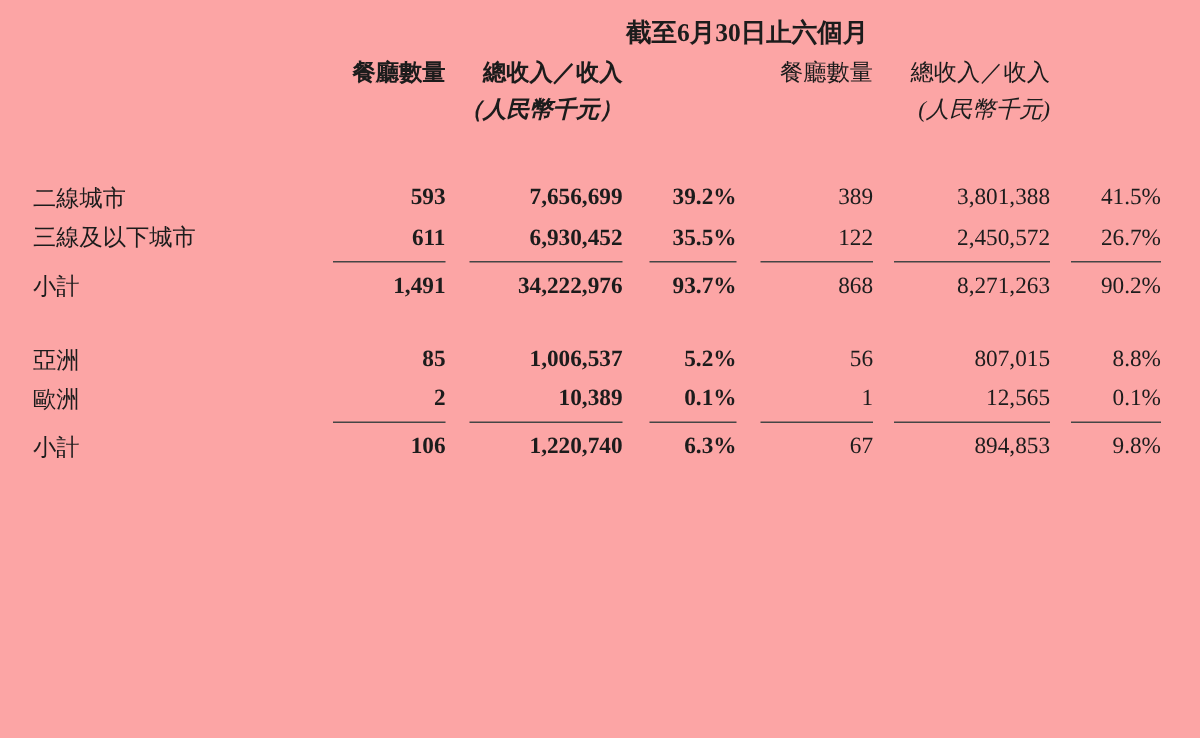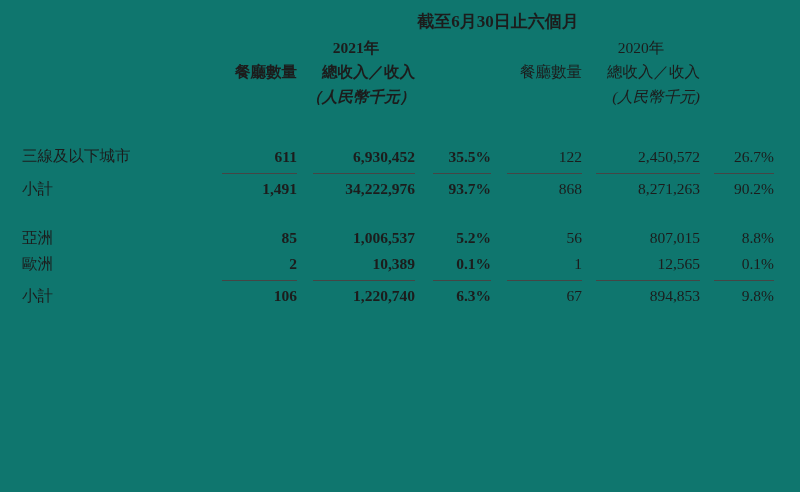--- a/index.html
+++ b/index.html
@@ -1,19 +1,19 @@
 <!DOCTYPE html>
 <html><head>
 <meta charset="utf-8">
 <style>
   html,body{margin:0;padding:0;background:#ffffff;}
   .page{
     position:relative;
     width:800px;height:492px;
-    background:#0f766e;
+    background:#fca5a5;
     font-family:"Liberation Serif","DejaVu Serif",serif;
     color:#1c1c1c;
     overflow:hidden;
   }
   .title{
     position:absolute;top:10px;left:222px;width:552px;
     text-align:center;font-size:17px;font-weight:bold;
   }
   table.fin{
     position:absolute;top:36px;left:22px;
@@ -49,29 +49,20 @@
       <col style="width:200px">
         <col style="width:75px">
         <col style="width:118px">
         <col style="width:76px">
       <col style="width:91px">
         <col style="width:118px">
         <col style="width:74px">
     </colgroup>
 
     <tbody>
-        <tr class="h1">
-      <td></td>
-      <td></td>
-      <td class="ctr bold">2021年</td>
-      <td></td>
-      <td></td>
-      <td class="ctr">2020年</td>
-      <td></td>
-    </tr>
 
     <tr class="h2">
       <td></td>
       <td class="num bold">餐廳數量</td>
       <td class="num bold">總收入／收入</td>
       <td></td>
       <td class="num">餐廳數量</td>
       <td class="num">總收入／收入</td>
       <td></td>
     </tr>
@@ -85,20 +76,29 @@
       <td class="num ital">(人民幣千元)</td>
       <td></td>
     </tr>
 
     <tr class="sp1">
           <td colspan="7"></td>
         </tr>
 
 
 
+    <tr class="dr">
+      <td>二線城市</td>
+      <td class="num bold">593</td>
+      <td class="num bold">7,656,699</td>
+      <td class="num bold">39.2%</td>
+      <td class="num">389</td>
+      <td class="num">3,801,388</td>
+      <td class="num">41.5%</td>
+    </tr>
 
     <tr class="dr3">
       <td>三線及以下城市</td>
       <td class="num bold">611</td>
       <td class="num bold">6,930,452</td>
       <td class="num bold">35.5%</td>
       <td class="num">122</td>
       <td class="num">2,450,572</td>
       <td class="num">26.7%</td>
     </tr>

